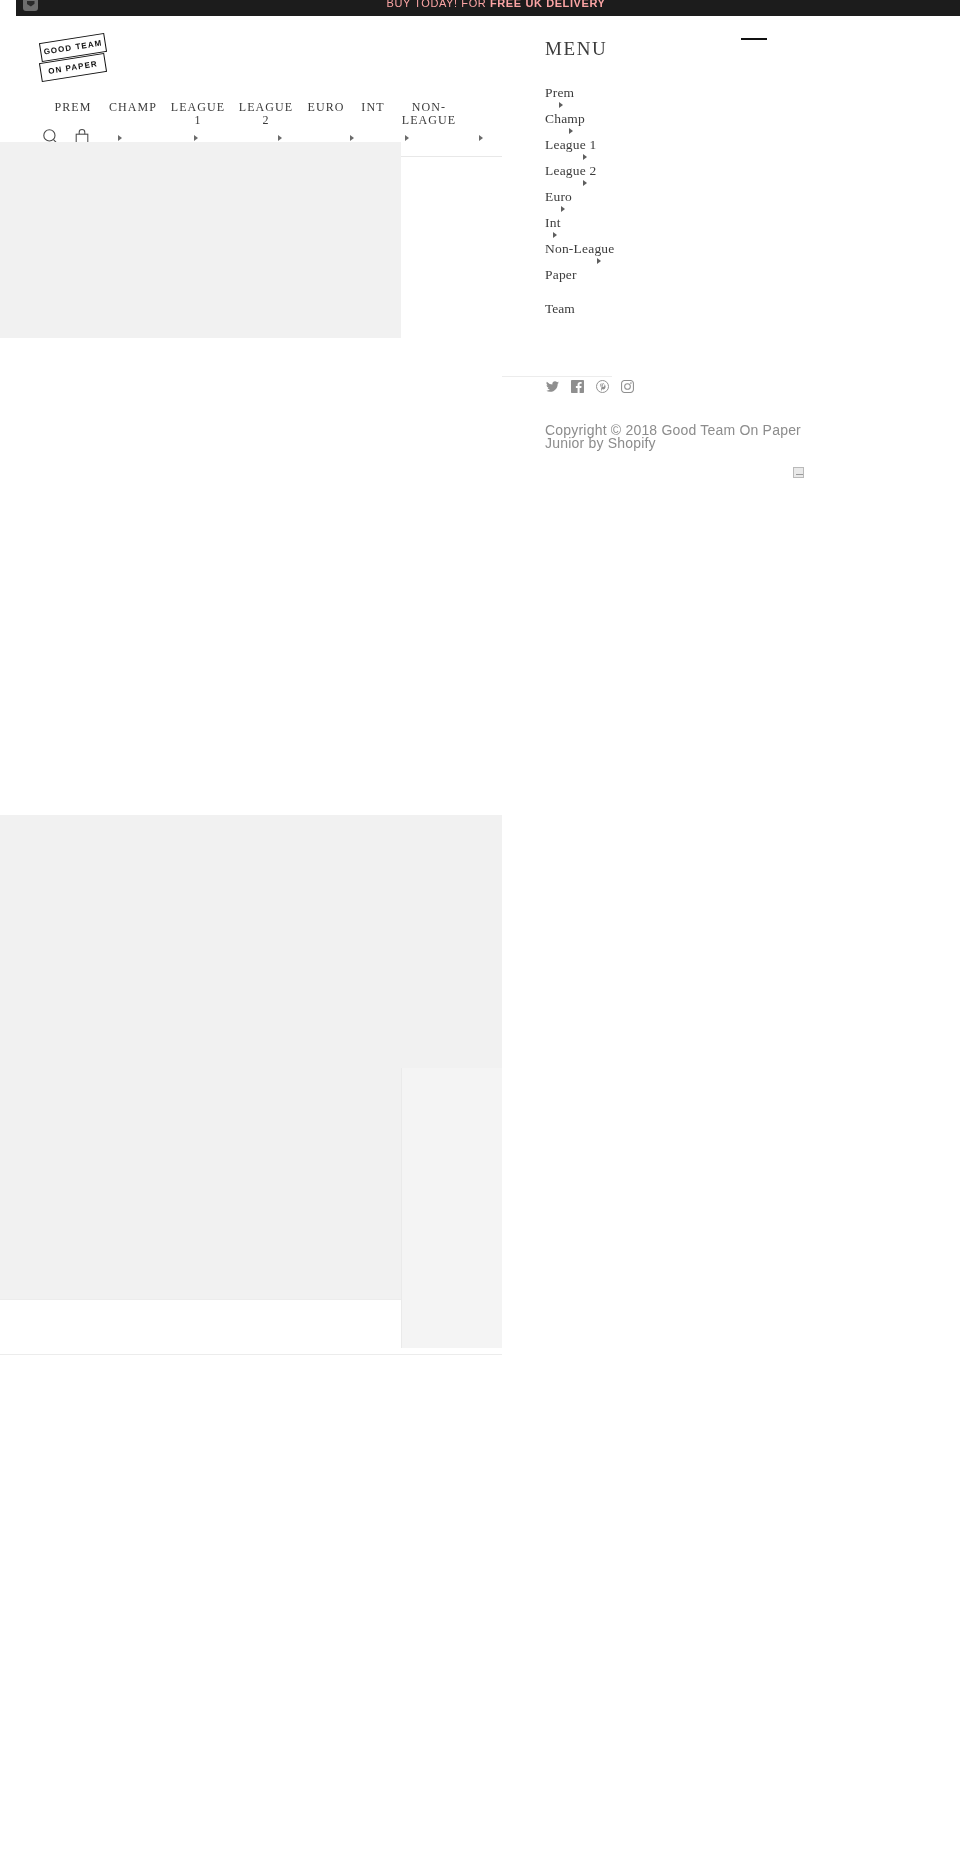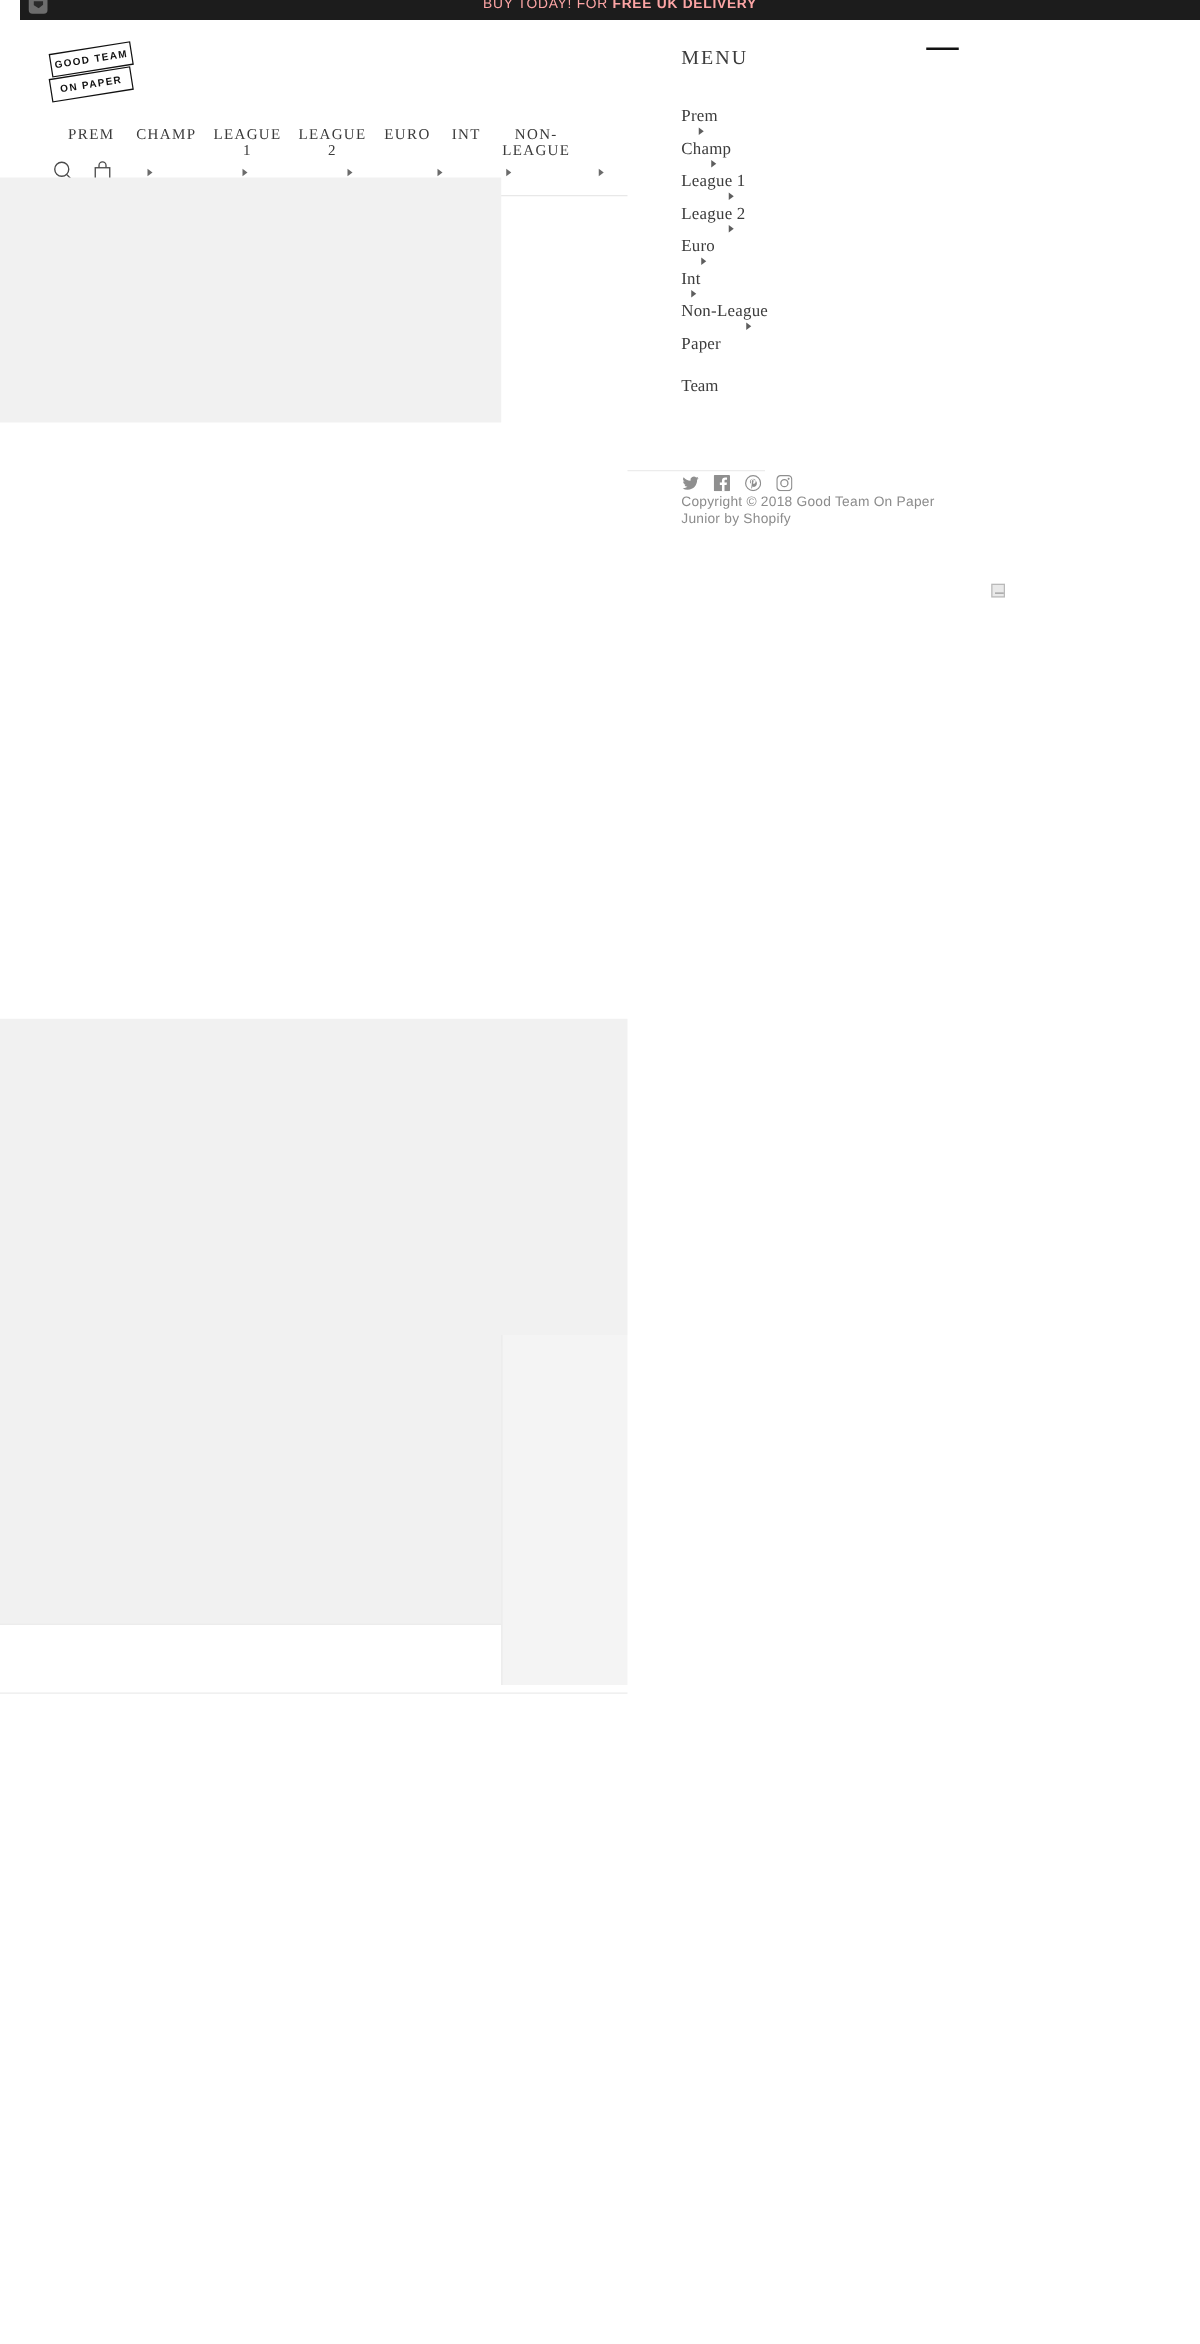--- a/index.html
+++ b/index.html
@@ -96,21 +96,21 @@
   .ph-col-sep2 { left:601px; top:1068px; width:1px; height:280px; background:#eaeaea; }
 
   
   .drawer {
     position:absolute; left:502px; top:16px; width:458px; height:1859px;
     background:#ffffff;
   }
   .drawer-title {
     position:absolute; left:43px; top:22px;
     font-family:"Liberation Serif", serif;
-    font-size:16px; letter-spacing:1.6px; color:#3c3c3c;
+    font-size:19px; letter-spacing:1.6px; color:#3c3c3c;
     text-transform:uppercase;
   }
   .drawer-close {
     position:absolute; left:239px; top:22px;
     width:26px; height:2px; background:#111;
   }
 
   .drawer-list { position:absolute; left:43px; top:68px; width:300px; }
   .drawer-item { position:relative; }
   .drawer-link {
@@ -130,23 +130,23 @@
     position:absolute; left:43px; top:285px;
     font-family:"Liberation Serif", serif;
     font-size:13.5px; color:#3c3c3c;
   }
   .drawer-rule { position:absolute; left:0; top:360px; width:110px; height:1px; background:#ececec; }
 
   .social { position:absolute; left:44px; top:364px; display:flex; gap:12px; align-items:center; }
   .social svg { display:block; }
 
   .legal {
-    position:absolute; left:43px; top:380px;
+    position:absolute; left:43px; top:408px;
     font-family:"Liberation Sans", sans-serif;
-    font-size:11px; color:#8c8c8c; line-height:12.5px; letter-spacing:.2px;
+    font-size:14px; color:#8c8c8c; line-height:12.5px; letter-spacing:.2px;
   }
 
   
   .resize-handle {
     position:absolute; left:291px; top:451px; width:11px; height:11px;
     background:#e9e9e9; border:1px solid #b9b9b9;
   }
   .resize-handle:after {
     content:""; position:absolute; left:2px; top:6px; width:7px; height:1px; background:#9a9a9a;
   }

